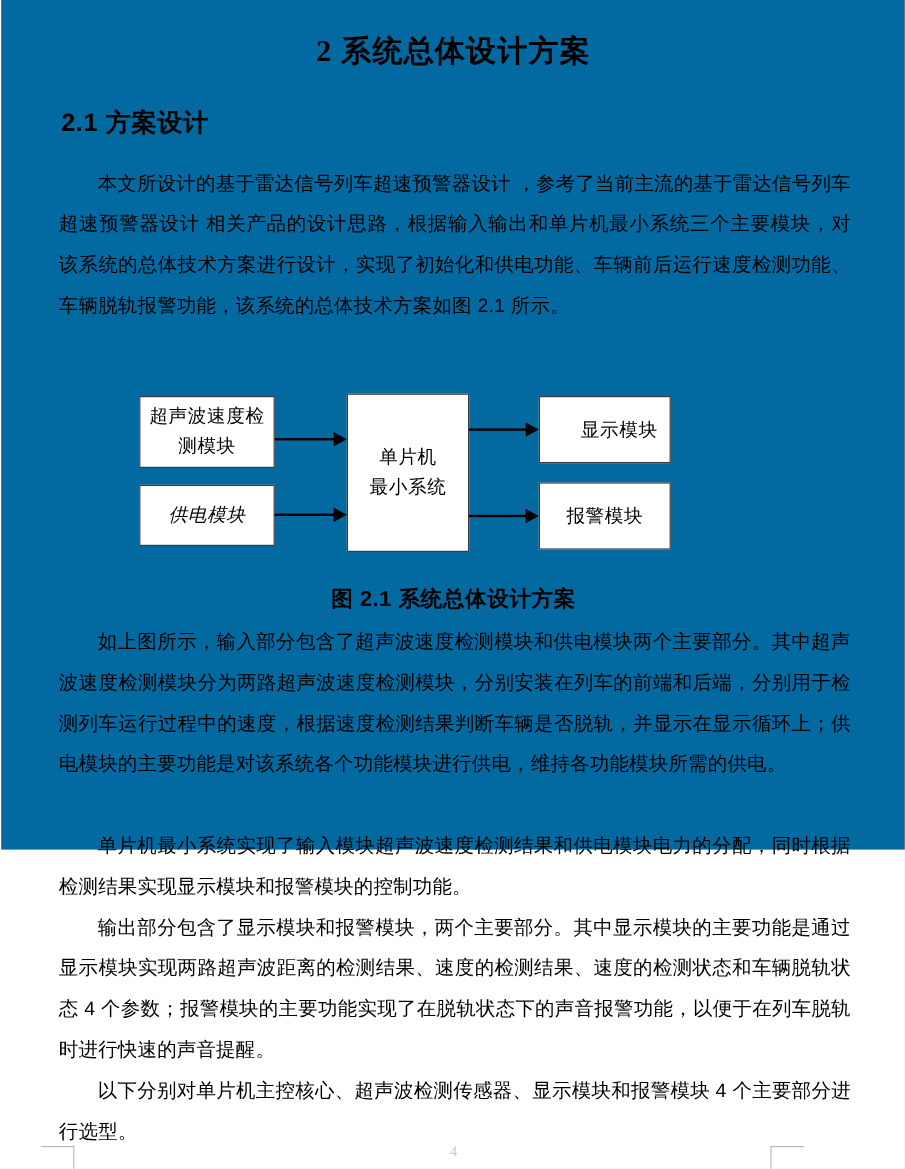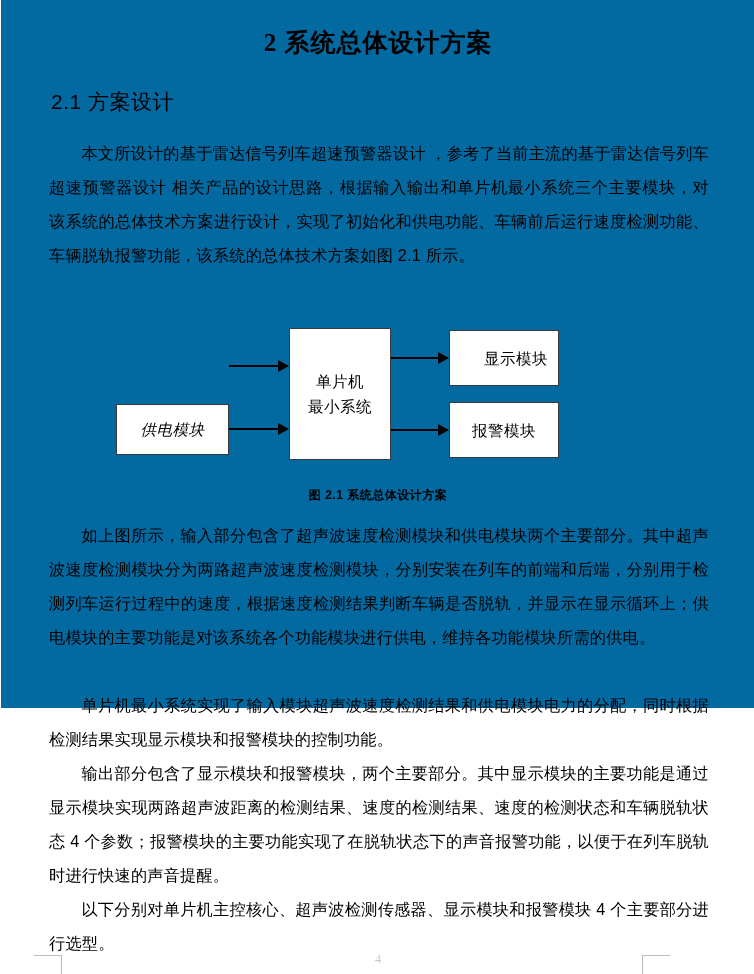--- a/index.html
+++ b/index.html
@@ -32,21 +32,21 @@
     text-align: center;
     font-size: 25px;
     font-weight: 700;
     letter-spacing: 1px;
     font-family: "Liberation Serif", "DejaVu Serif", serif;
   }
   .section-heading {
     position: absolute;
     left: 50px; top: 88px;
     font-size: 21px;
-    font-weight: 400;
+    font-weight: 700;
     letter-spacing: 0.5px;
     font-family: "Liberation Sans", sans-serif;
   }
 
   
   .body-block {
     position: absolute;
     left: 48px;
     width: 660px;
     font-size: 16.2px;
@@ -113,21 +113,21 @@
   .arrow-b { left: 228px; top: 105px; width: 60px; height: 12px; }
   .arrow-c { left: 390px; top: 34px; width: 58px; height: 12px; }
   .arrow-d { left: 390px; top: 106px; width: 58px; height: 12px; }
   .fig-arrow .shaft { width: calc(100% - 10px); }
 
   .fig-caption {
     position: absolute;
     left: 0; top: 487px;
     width: 754px;
     text-align: center;
-    font-size: 12px;
+    font-size: 18px;
     font-weight: 700;
     font-family: "Liberation Sans", sans-serif;
     letter-spacing: 0.5px;
   }
 
   
   .crop-mark {
     position: absolute;
     width: 28px;
     height: 20px;
@@ -155,20 +155,21 @@
 <div class="page">
 
   <div class="doc-title">2 系统总体设计方案</div>
 
   <div class="section-heading">2.1 方案设计</div>
 
   <div class="body-block indent" id="para-intro">本文所设计的基于雷达信号列车超速预警器设计 ，参考了当前主流的基于雷达信号列车超速预警器设计 相关产品的设计思路，根据输入输出和单片机最小系统三个主要模块，对该系统的总体技术方案进行设计，实现了初始化和供电功能、车辆前后运行速度检测功能、车辆脱轨报警功能，该系统的总体技术方案如图 2.1 所示。</div>
 
   <div class="figure">
 
+    <div class="fig-box box-ultrasonic">超声波速度检测模块</div>
 
     <div class="fig-box box-power">供电模块</div>
 
     <div class="fig-box box-mcu">
       <div>
         <div>单片机</div>
         <div>最小系统</div>
       </div>
     </div>
 

